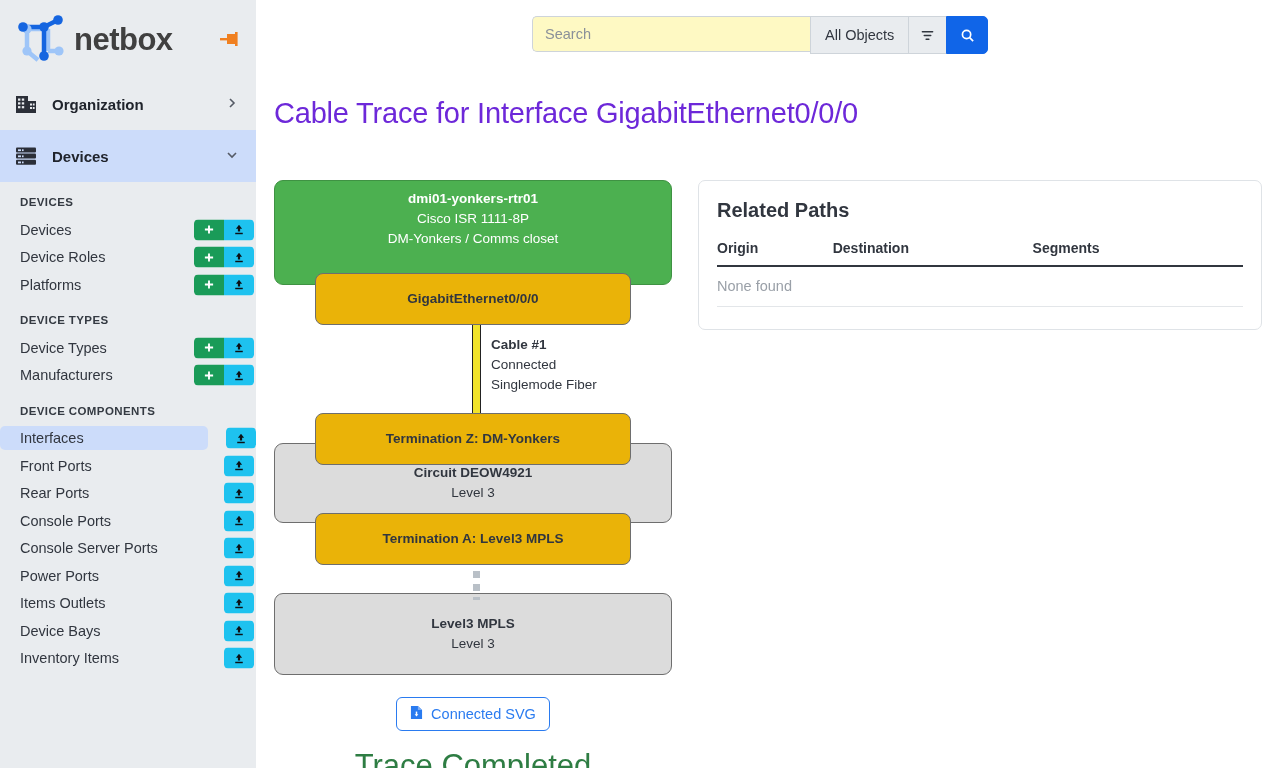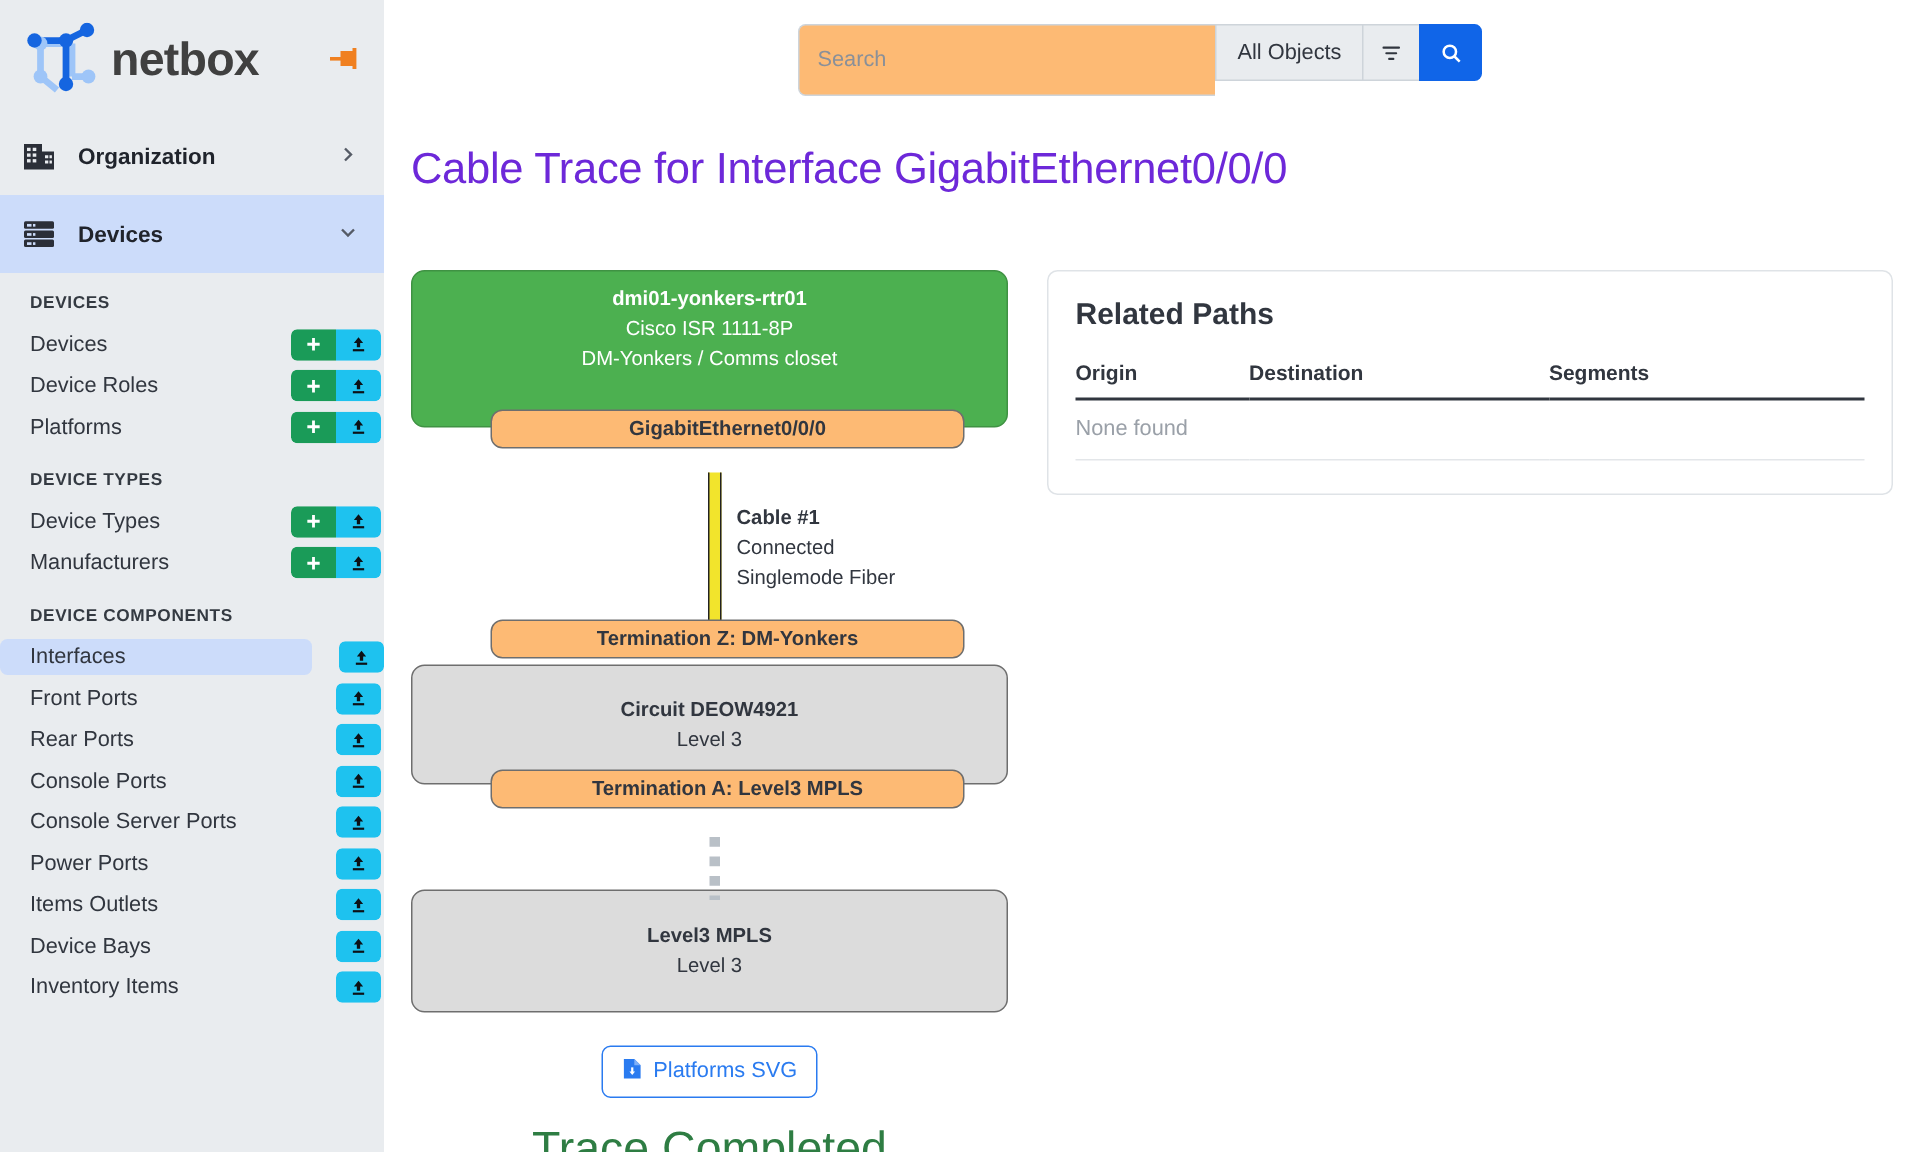--- a/index.html
+++ b/index.html
@@ -69,24 +69,24 @@
 
   
   .main { flex:1; height:768px; background:#fff; position:relative; overflow:hidden; }
 
   .topbar { height:70px; display:flex; align-items:center; padding:0 18px; }
   .search-wrap {
     display:flex; align-items:stretch; height:38px;
     margin-left:258px;
   }
   .search-input {
-    width:278px; height:48px; border:1px solid #ced4da; border-right:none;
+    width:278px; height:36px; border:1px solid #ced4da; border-right:none;
     border-radius:5px 0 0 5px; padding:0 12px; font-size:14.5px;
     font-family:"Liberation Sans", sans-serif; color:#31363f; outline:none;
-    background:#fdba74;
+    background:#fef9c3;
   }
   .search-input::placeholder { color:#8a9099; }
   .search-scope {
     display:flex; align-items:center; padding:0 14px;
     background:#e9ecef; border:1px solid #ced4da; border-right:none;
     font-size:14.5px; color:#31363f; cursor:pointer; white-space:nowrap;
   }
   .search-filter {
     display:flex; align-items:center; justify-content:center; width:38px;
     background:#e9ecef; border:1px solid #ced4da; border-right:none; cursor:pointer;
@@ -118,23 +118,23 @@
     display:flex; flex-direction:column; align-items:center; justify-content:center;
     text-align:center;
   }
   .node .n1 { font-size:13.5px; font-weight:700; line-height:1.5; }
   .node .n2 { font-size:13.5px; font-weight:400; line-height:1.5; }
   .node-device {
     width:398px; height:105px; background:#4cb050; color:#fff;
     border-color:#3f9243; padding-bottom:26px;
   }
   .node-term {
-    position:absolute; left:41px; width:316px; height:26px;
-    background:#fdba74; color:#31363f; border-color:#6e6e6e;
-    z-index:3; border-radius:8px;margin-left:12px;
+    position:absolute; left:41px; width:316px; height:52px;
+    background:#eab308; color:#31363f; border-color:#6e6e6e;
+    z-index:3; border-radius:8px;
   }
   .node-circuit {
     position:absolute; left:0; width:398px; height:80px;
     background:#dcdcdc; color:#31363f; border-color:#6e6e6e;
     z-index:1; border-radius:9px;
   }
   .node-provider {
     position:absolute; left:0; width:398px; height:82px;
     background:#dcdcdc; color:#31363f; border-color:#6e6e6e;
     z-index:1; border-radius:9px;
@@ -537,21 +537,21 @@
               <span>
                 <svg viewBox="0 0 14 16" width="13" height="15" fill="#2a7bf0">
                   <path d="M1 1 H8.5 L13 5.4 V15 H1 Z"></path>
                   <path d="M8.5 1 L13 5.4 H8.5 Z" fill="#7fb0f7"></path>
                   <g fill="#fff">
                       <rect x="6.2" y="7" width="1.6" height="3.6"></rect>
                       <path d="M5 10 L7 12.4 L9 10 Z"></path>
                     </g>
                 </svg>
               </span>
-              <span>Platforms SVG</span>
+              <span>Connected SVG</span>
             </button>
           </div>
 
           <div class="trace-done" style="top:568px;">Trace Completed</div>
         </div>
       </div>
 
       <div class="col-right">
         <div class="card">
           <div class="card-title">Related Paths</div>

